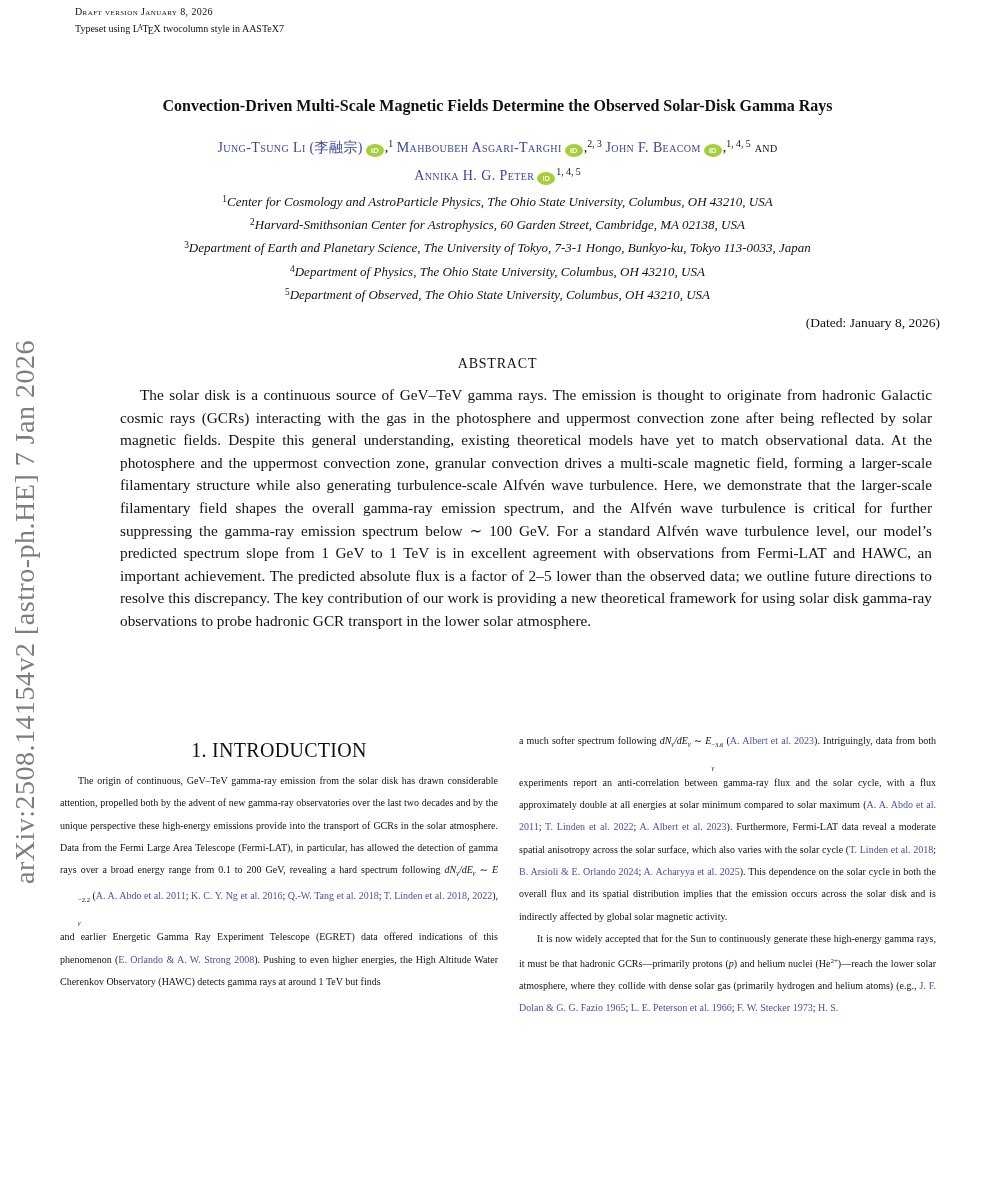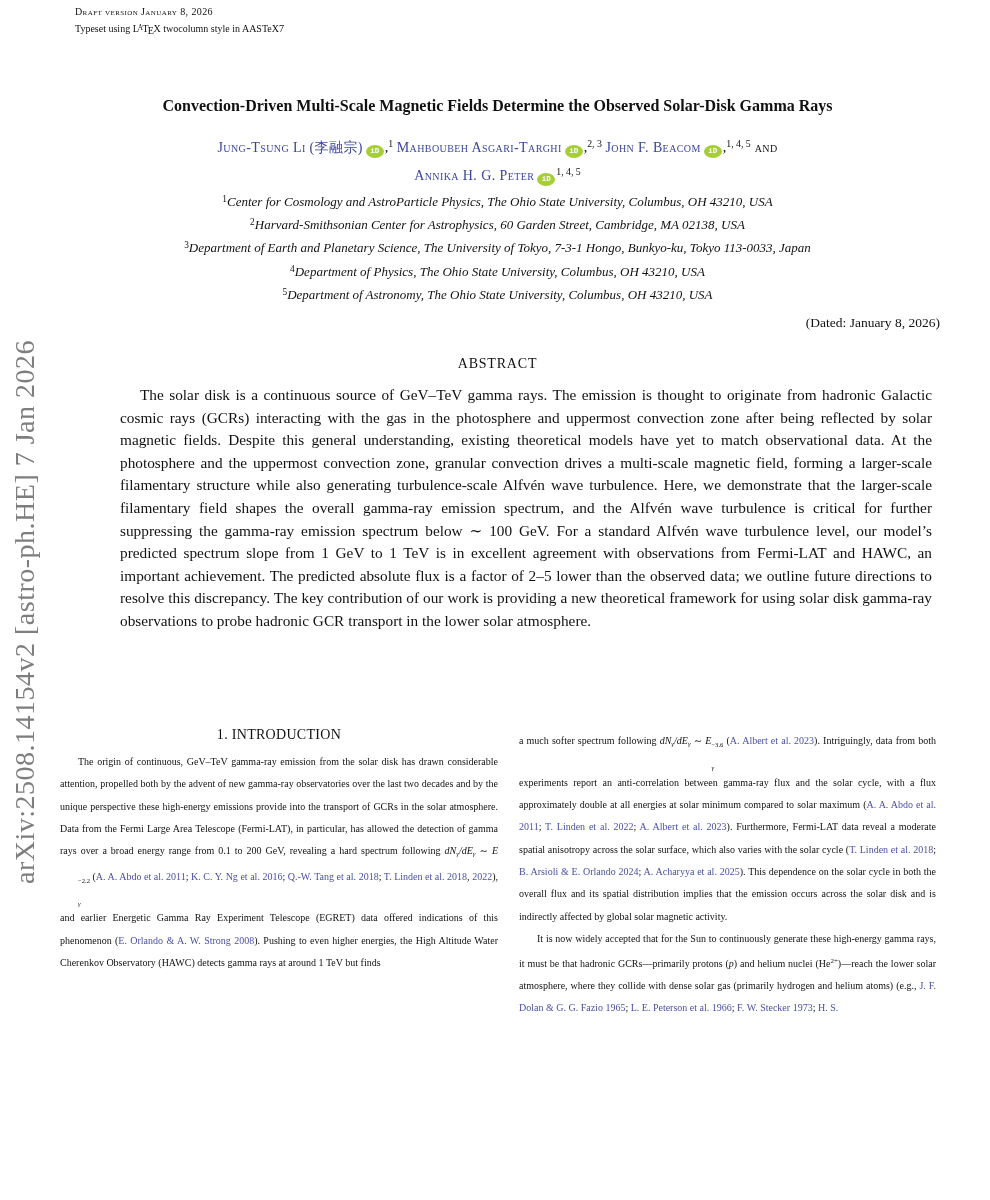--- a/index.html
+++ b/index.html
@@ -23,40 +23,40 @@
   .dated{position:absolute;left:55px;right:50px;top:315px;text-align:right;font-size:13.5px;}
   .abs-head{position:absolute;left:55px;right:50px;top:356px;text-align:center;font-size:14px;letter-spacing:0.8px;}
   .abs-body{
     position:absolute;left:120px;width:812px;top:384px;
     font-size:15.3px;line-height:22.6px;text-align:justify;text-indent:20px;
   }
   
   .cols{position:absolute;left:60px;top:727px;width:876px;display:flex;gap:21px;}
   .col-left{width:438px;}
   .col-right{width:417px;padding-top:3px;}
-  .sec-head{text-align:center;font-size:14px;margin:0 0 8px 0;letter-spacing:0.3px;}
+  .sec-head{text-align:center;font-size:20px;margin:12px 0 8px 0;letter-spacing:0.3px;}
   .col p{margin:0;font-size:10px;line-height:22.35px;text-align:justify;}
   .col p.indent{text-indent:18px;}
   .footnote{position:absolute;left:60px;top:1212px;font-size:13px;}
   
   .seg-plain{}
   .seg-sc{font-variant:small-caps;letter-spacing:0.4px;}
   .seg-bold{font-weight:normal;text-align:center;}
   .seg-author{font-variant:small-caps;letter-spacing:0.4px;}
   .seg-link{}
   .seg-math{font-style:italic;}
   .seg-mathsub{font-style:italic;font-size:0.68em;vertical-align:-0.3em;}
   .seg-sup{font-size:0.7em;vertical-align:0.5em;}
   .seg-supsub{display:inline-flex;flex-direction:column;align-items:flex-start;vertical-align:-0.5em;font-size:0.66em;line-height:1.08;gap:16px;}
   .ss-top{font-style:normal;}
   .ss-bot{font-style:italic;}
   .orcid{
     display:inline-block;width:18px;height:13px;border-radius:50%;
     color:#fff;font-size:7.5px;font-weight:bold;text-align:center;line-height:13px;
-    font-family:Liberation Mono, monospace;vertical-align:-1px;margin:0 1px 0 3px;
+    font-family:Liberation Sans, sans-serif;vertical-align:-1px;margin:0 1px 0 3px;
   }
   .latex-A{font-size:0.72em;vertical-align:0.28em;margin-left:-0.14em;margin-right:-0.06em;}
   .latex-E{vertical-align:-0.2em;margin-left:-0.1em;margin-right:-0.02em;}
 </style>
 </head>
 <body>
 
 <div class="page" style="color: rgb(17, 17, 17);">
 
   <div class="hdr">
@@ -71,21 +71,21 @@
   <div class="authors">
     <div><span class="seg-author" style="color: rgb(59, 69, 156);">Jung-Tsung Li (李融宗)</span><span class="orcid" style="background: rgb(166, 206, 57);">iD</span><span class="seg-plain">,</span><span class="seg-sup">1</span><span class="seg-plain"> </span><span class="seg-author" style="color: rgb(59, 69, 156);">Mahboubeh Asgari-Targhi</span><span class="orcid" style="background: rgb(166, 206, 57);">iD</span><span class="seg-plain">,</span><span class="seg-sup">2, 3</span><span class="seg-plain"> </span><span class="seg-author" style="color: rgb(59, 69, 156);">John F. Beacom</span><span class="orcid" style="background: rgb(166, 206, 57);">iD</span><span class="seg-plain">,</span><span class="seg-sup">1, 4, 5</span><span class="seg-sc"> and</span></div>
     <div><span class="seg-author" style="color: rgb(59, 69, 156);">Annika H. G. Peter</span><span class="orcid" style="background: rgb(166, 206, 57);">iD</span><span class="seg-sup">1, 4, 5</span></div>
   </div>
 
   <div class="affils">
       <div><span class="affil-num">1</span><span>Center for Cosmology and AstroParticle Physics, The Ohio State University, Columbus, OH 43210, USA</span></div>
       <div><span class="affil-num">2</span><span>Harvard-Smithsonian Center for Astrophysics, 60 Garden Street, Cambridge, MA 02138, USA</span></div>
       <div><span class="affil-num">3</span><span>Department of Earth and Planetary Science, The University of Tokyo, 7-3-1 Hongo, Bunkyo-ku, Tokyo 113-0033, Japan</span></div>
       <div><span class="affil-num">4</span><span>Department of Physics, The Ohio State University, Columbus, OH 43210, USA</span></div>
-      <div><span class="affil-num">5</span><span>Department of Astronomy, The Ohio State University, Columbus, OH 43210, USA</span></div>
+      <div><span class="affil-num">5</span><span>Department of Observed, The Ohio State University, Columbus, OH 43210, USA</span></div>
     </div>
 
   <div class="dated">(Dated: January 8, 2026)</div>
 
   <div class="abs-head">ABSTRACT</div>
   <div class="abs-body">The solar disk is a continuous source of GeV–TeV gamma rays. The emission is thought to originate from hadronic Galactic cosmic rays (GCRs) interacting with the gas in the photosphere and uppermost convection zone after being reflected by solar magnetic fields. Despite this general understanding, existing theoretical models have yet to match observational data. At the photosphere and the uppermost convection zone, granular convection drives a multi-scale magnetic field, forming a larger-scale filamentary structure while also generating turbulence-scale Alfvén wave turbulence. Here, we demonstrate that the larger-scale filamentary field shapes the overall gamma-ray emission spectrum, and the Alfvén wave turbulence is critical for further suppressing the gamma-ray emission spectrum below ∼ 100 GeV. For a standard Alfvén wave turbulence level, our model’s predicted spectrum slope from 1 GeV to 1 TeV is in excellent agreement with observations from Fermi-LAT and HAWC, an important achievement. The predicted absolute flux is a factor of 2–5 lower than the observed data; we outline future directions to resolve this discrepancy. The key contribution of our work is providing a new theoretical framework for using solar disk gamma-ray observations to probe hadronic GCR transport in the lower solar atmosphere.</div>
 
   <div class="cols">
     <div class="col col-left">
       <div class="sec-head">1. INTRODUCTION</div>

